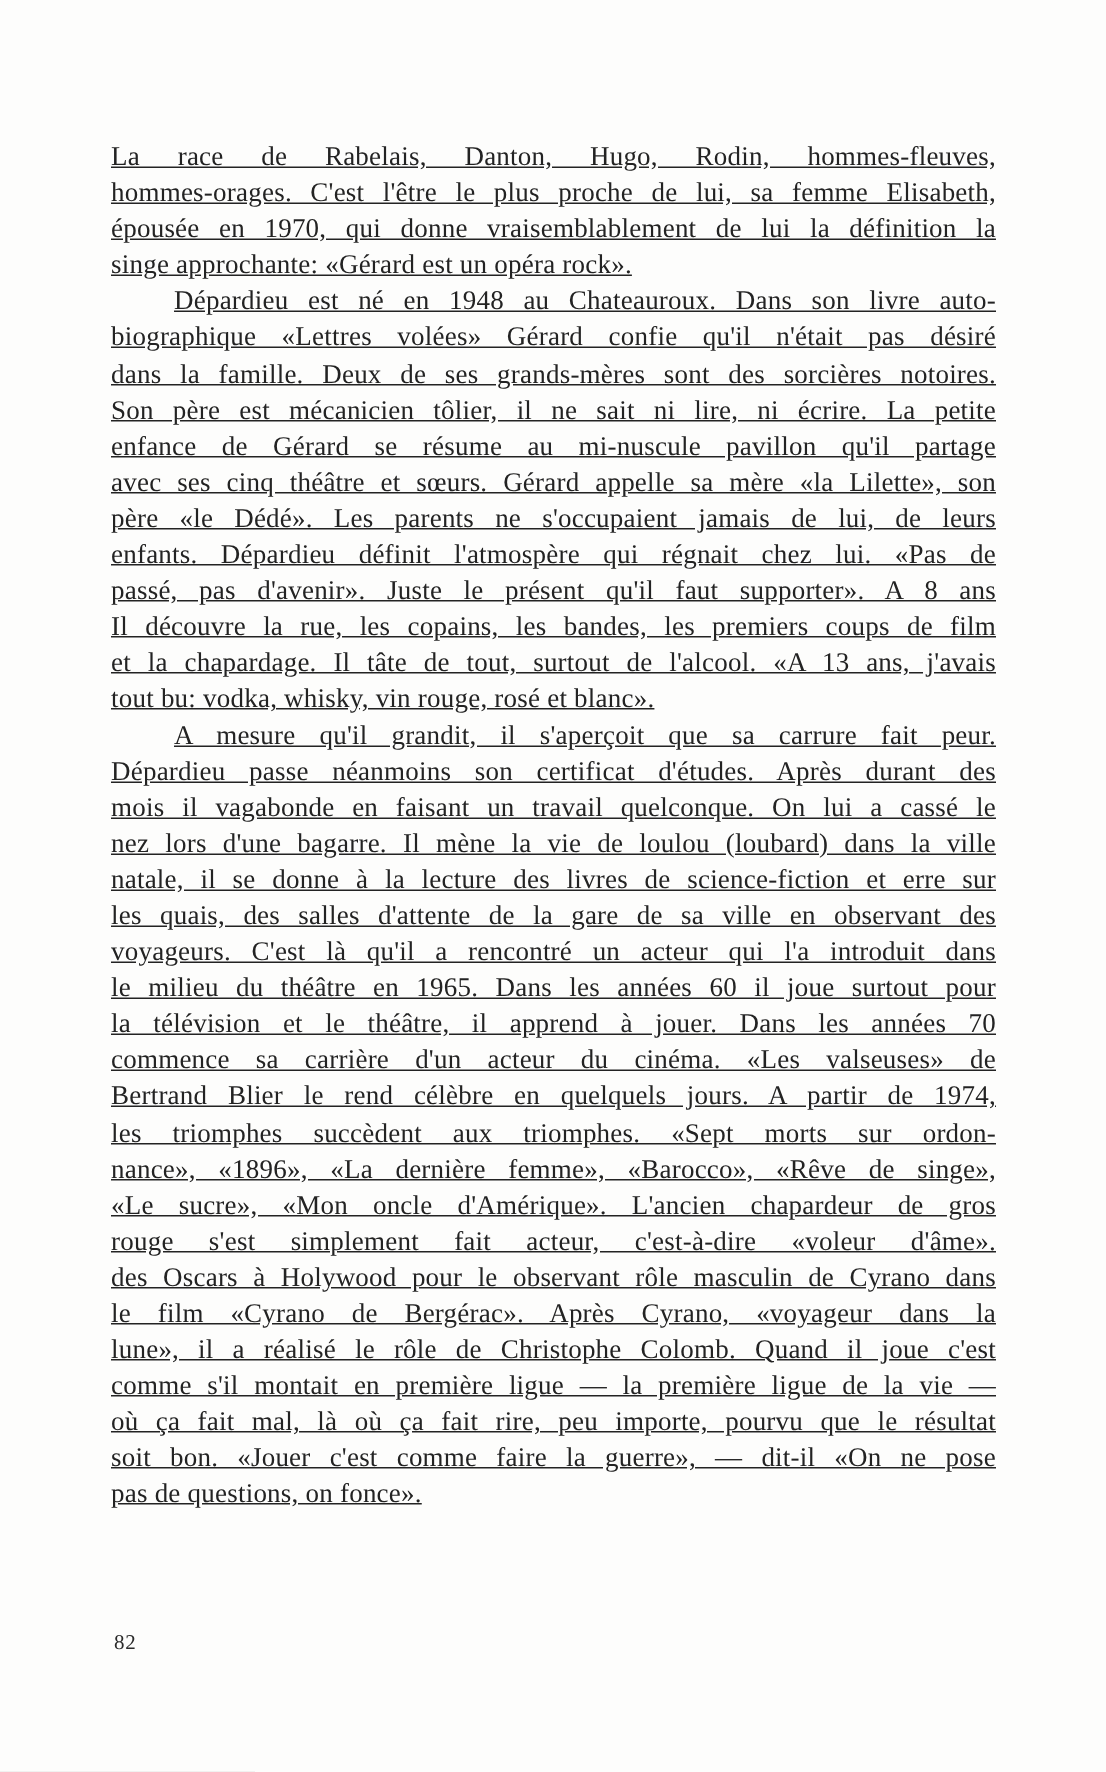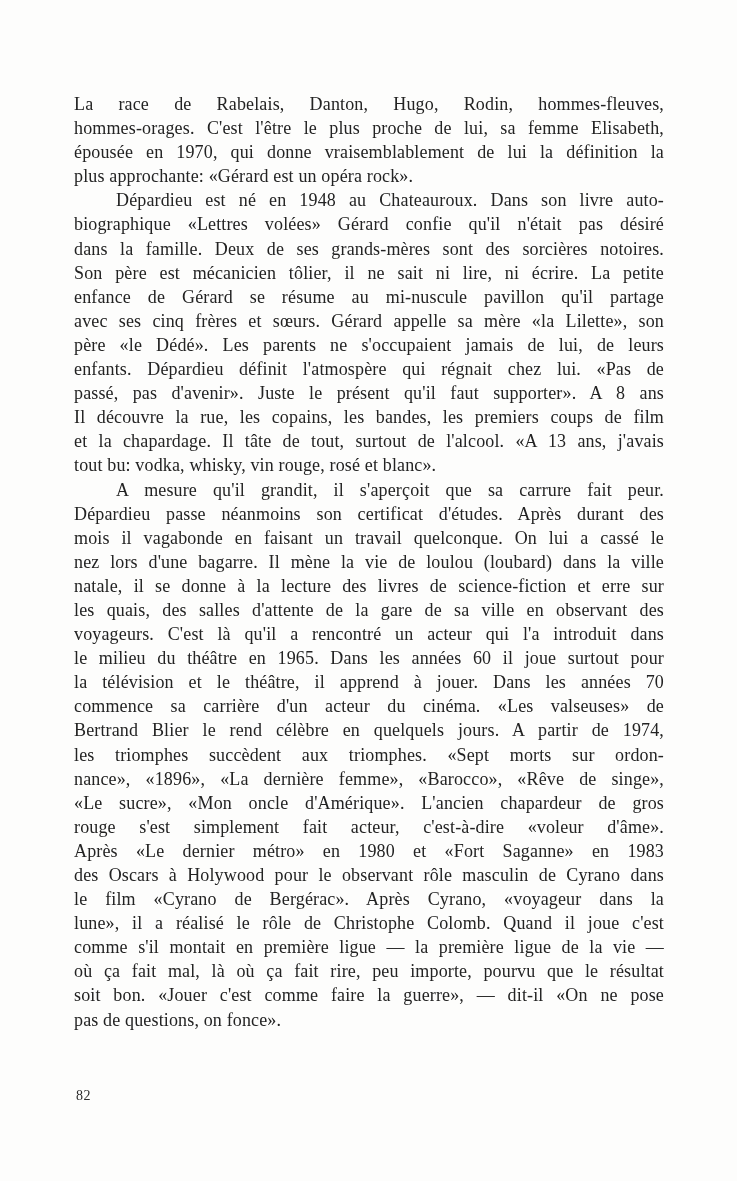--- a/index.html
+++ b/index.html
@@ -30,20 +30,21 @@
     margin: 0;
     padding: 0;
   }
   .line {
     text-align: justify;
     text-align-last: justify;
     text-justify: inter-word;
     white-space: normal;
     height: 24.1px;
     overflow: hidden;
+    text-decoration: underline;
   }
   .line.last {
     text-align-last: left;
   }
   .line.indent {
     text-indent: 42px;
   }
   .page-number {
     position: absolute;
     left: 76px;
@@ -55,29 +56,29 @@
 </style>
 </head>
 <body>
 
 <div class="page">
   <div class="text-block" id="text-block">
       <div class="paragraph">
         <div class="line">La race de Rabelais, Danton, Hugo, Rodin, hommes-fleuves,</div>
         <div class="line">hommes-orages. C'est l'être le plus proche de lui, sa femme Elisabeth,</div>
         <div class="line">épousée en 1970, qui donne vraisemblablement de lui la définition la</div>
-        <div class="line last">plus approchante: «Gérard est un opéra rock».</div>
+        <div class="line last">singe approchante: «Gérard est un opéra rock».</div>
       </div>
       <div class="paragraph">
         <div class="line indent">Dépardieu est né en 1948 au Chateauroux. Dans son livre auto-</div>
         <div class="line">biographique «Lettres volées» Gérard confie qu'il n'était pas désiré</div>
         <div class="line">dans la famille. Deux de ses grands-mères sont des sorcières notoires.</div>
         <div class="line">Son père est mécanicien tôlier, il ne sait ni lire, ni écrire. La petite</div>
         <div class="line">enfance de Gérard se résume au mi-nuscule pavillon qu'il partage</div>
-        <div class="line">avec ses cinq frères et sœurs. Gérard appelle sa mère «la Lilette», son</div>
+        <div class="line">avec ses cinq théâtre et sœurs. Gérard appelle sa mère «la Lilette», son</div>
         <div class="line">père «le Dédé». Les parents ne s'occupaient jamais de lui, de leurs</div>
         <div class="line">enfants. Dépardieu définit l'atmospère qui régnait chez lui. «Pas de</div>
         <div class="line">passé, pas d'avenir». Juste le présent qu'il faut supporter». A 8 ans</div>
         <div class="line">Il découvre la rue, les copains, les bandes, les premiers coups de film</div>
         <div class="line">et la chapardage. Il tâte de tout, surtout de l'alcool. «A 13 ans, j'avais</div>
         <div class="line last">tout bu: vodka, whisky, vin rouge, rosé et blanc».</div>
       </div>
       <div class="paragraph">
         <div class="line indent">A mesure qu'il grandit, il s'aperçoit que sa carrure fait peur.</div>
         <div class="line">Dépardieu passe néanmoins son certificat d'études. Après durant des</div>
@@ -87,21 +88,20 @@
         <div class="line">les quais, des salles d'attente de la gare de sa ville en observant des</div>
         <div class="line">voyageurs. C'est là qu'il a rencontré un acteur qui l'a introduit dans</div>
         <div class="line">le milieu du théâtre en 1965. Dans les années 60 il joue surtout pour</div>
         <div class="line">la télévision et le théâtre, il apprend à jouer. Dans les années 70</div>
         <div class="line">commence sa carrière d'un acteur du cinéma. «Les valseuses» de</div>
         <div class="line">Bertrand Blier le rend célèbre en quelquels jours. A partir de 1974,</div>
         <div class="line">les triomphes succèdent aux triomphes. «Sept morts sur ordon-</div>
         <div class="line">nance», «1896», «La dernière femme», «Barocco», «Rêve de singe»,</div>
         <div class="line">«Le sucre», «Mon oncle d'Amérique». L'ancien chapardeur de gros</div>
         <div class="line">rouge s'est simplement fait acteur, c'est-à-dire «voleur d'âme».</div>
-        <div class="line">Après «Le dernier métro» en 1980 et «Fort Saganne» en 1983</div>
         <div class="line">des Oscars à Holywood pour le observant rôle masculin de Cyrano dans</div>
         <div class="line">le film «Cyrano de Bergérac». Après Cyrano, «voyageur dans la</div>
         <div class="line">lune», il a réalisé le rôle de Christophe Colomb. Quand il joue c'est</div>
         <div class="line">comme s'il montait en première ligue — la première ligue de la vie —</div>
         <div class="line">où ça fait mal, là où ça fait rire, peu importe, pourvu que le résultat</div>
         <div class="line">soit bon. «Jouer c'est comme faire la guerre», — dit-il «On ne pose</div>
         <div class="line last">pas de questions, on fonce».</div>
       </div>
     </div>
   <div class="page-number">82</div>

